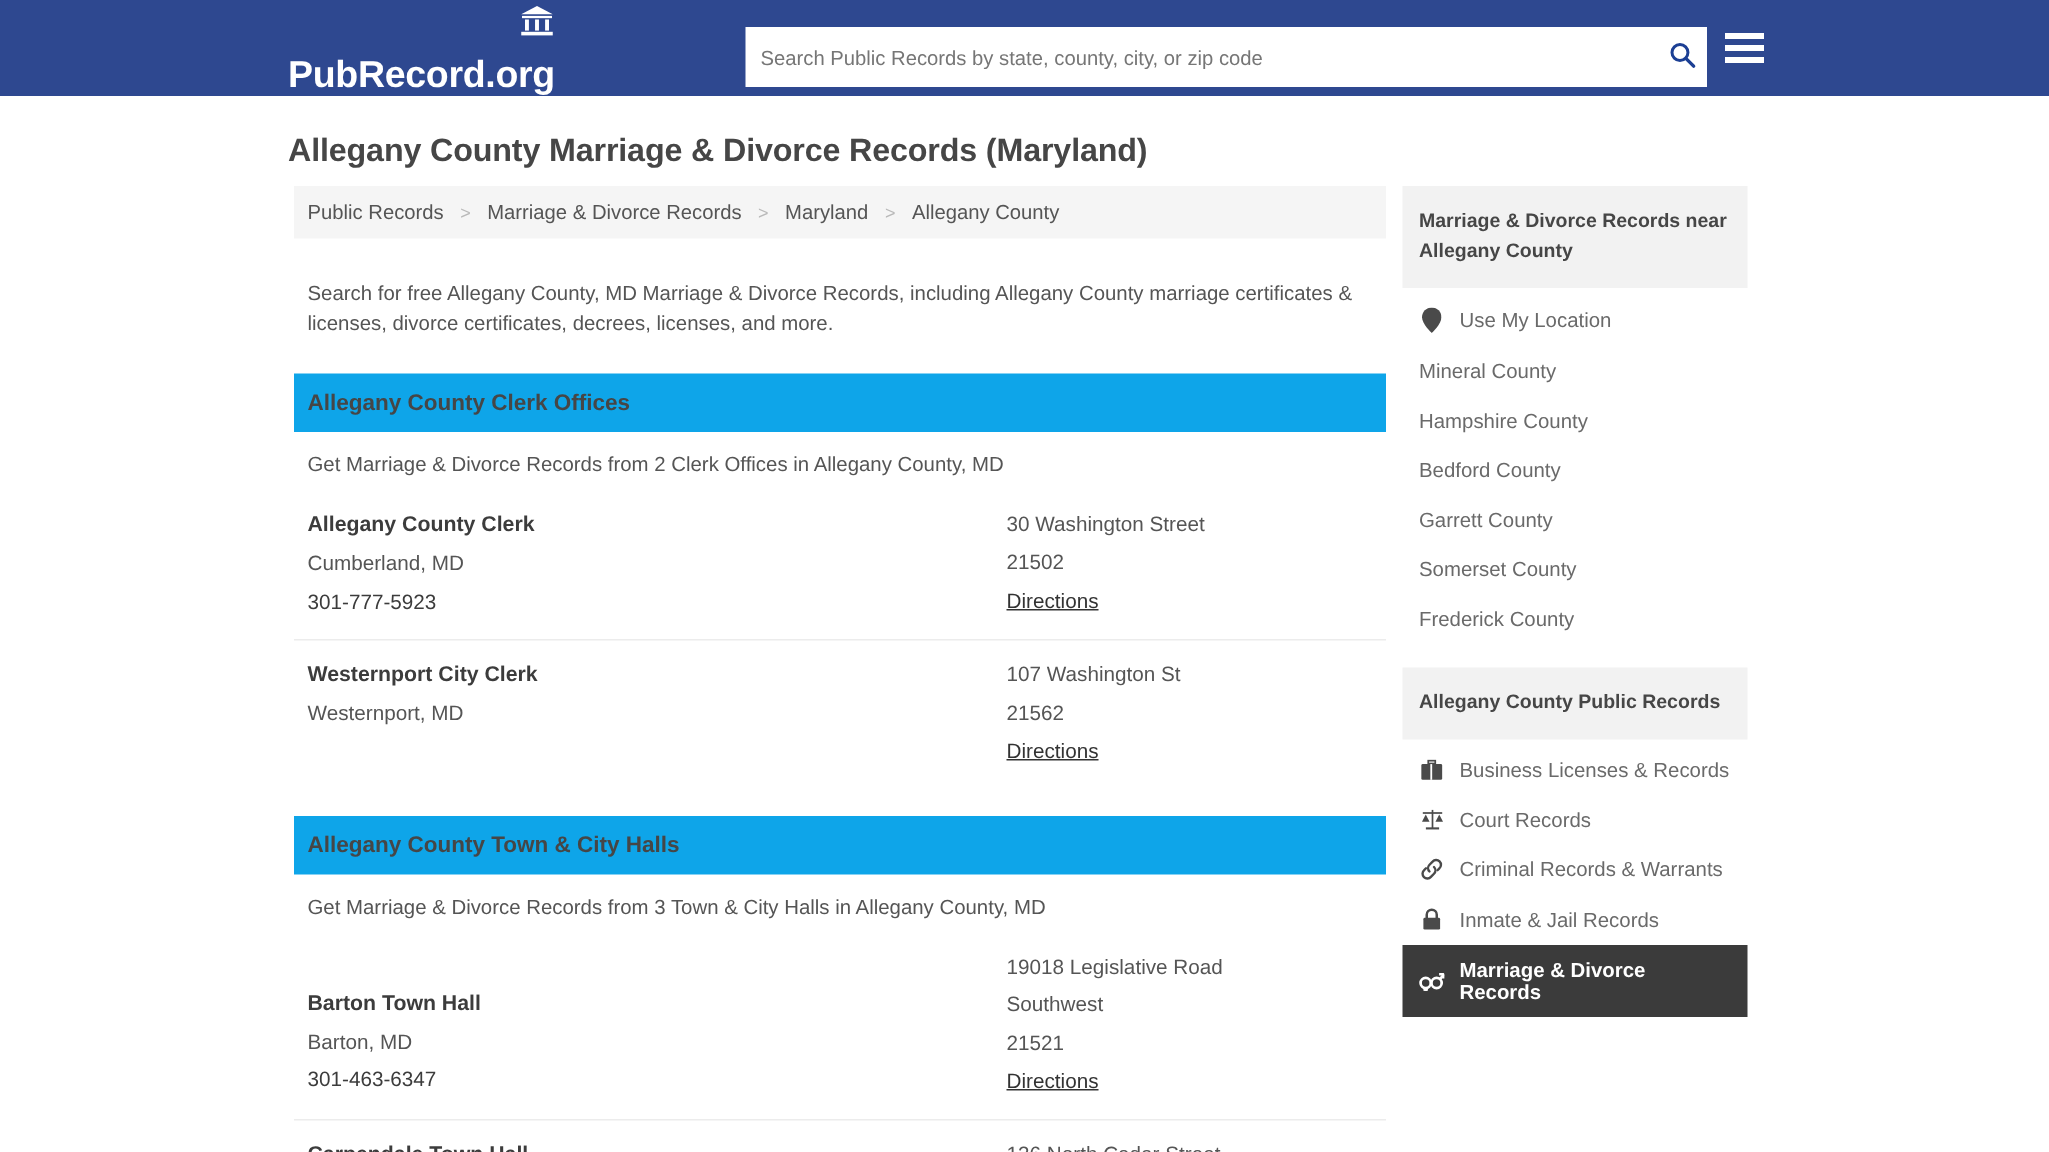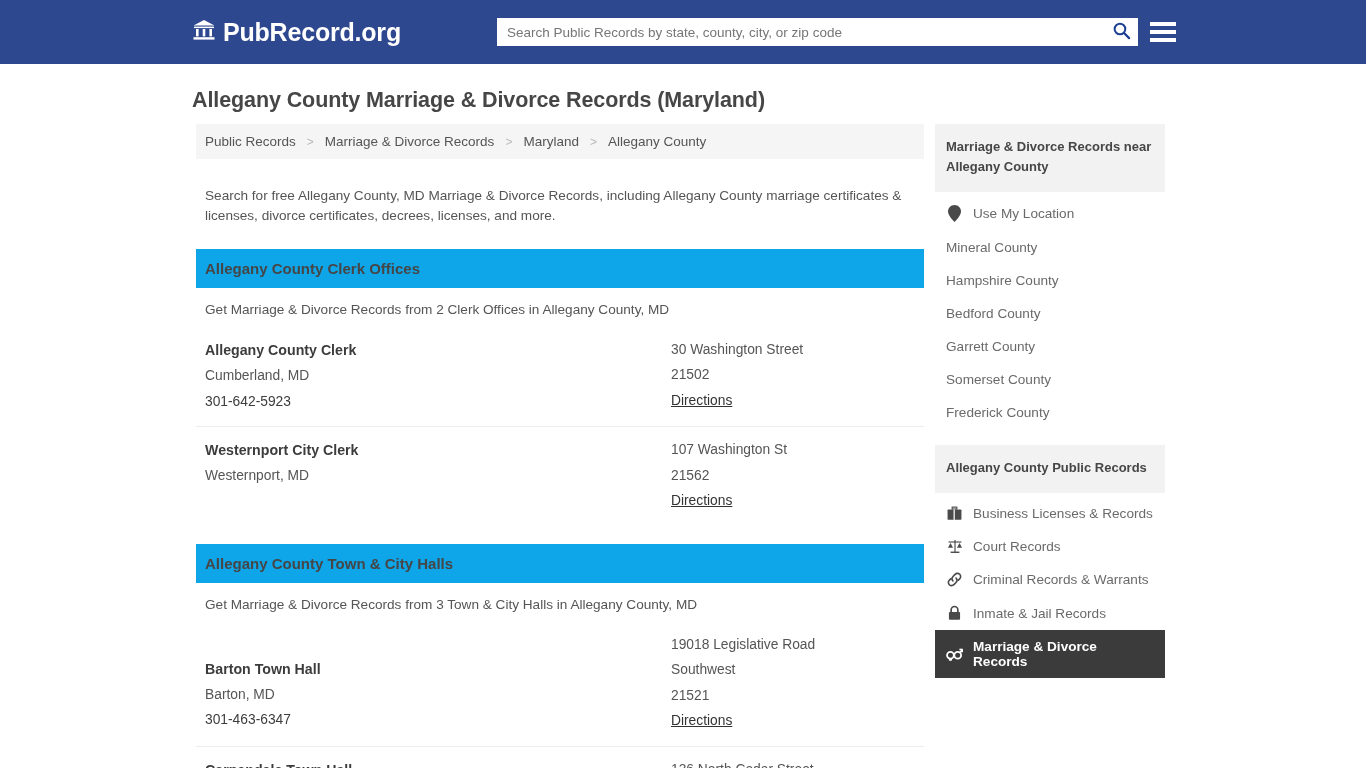--- a/index.html
+++ b/index.html
@@ -16,38 +16,39 @@
     height: 64px;
     background: #2e4890;
     display: flex;
     align-items: center;
     position: relative;
   }
   .brand {
     position: absolute;
     left: 192px;
     display: flex;
-    align-items: center;
+    align-items: flex-end;
     gap: 7px;
     text-decoration: none;
+    flex-direction: column;
   }
   .brand-icon { display: block; }
   .brand-text {
     color: #ffffff;
     font-size: 25px;
     font-weight: bold;
     letter-spacing: -0.2px;
     line-height: 1;
   }
   .search-wrap {
     position: absolute;
     left: 497px;
     top: 18px;
     width: 641px;
-    height: 28px;
+    height: 40px;
     background: #ffffff;
     display: flex;
     align-items: center;
   }
   .search-input {
     flex: 1;
     border: 0;
     outline: none;
     height: 100%;
     padding: 0 8px 0 10px;
@@ -281,21 +282,21 @@
 
     <p class="intro">Search for free Allegany County, MD Marriage &amp; Divorce Records, including Allegany County marriage certificates &amp; licenses, divorce certificates, decrees, licenses, and more.</p>
 
     <div class="section-head">Allegany County Clerk Offices</div>
     <div class="section-sub">Get Marriage &amp; Divorce Records from 2 Clerk Offices in Allegany County, MD</div>
 
     <div class="record first">
       <div class="rec-left">
         <div class="rec-name">Allegany County Clerk</div>
         <div class="rec-line">Cumberland, MD</div>
-        <div class="rec-phone">301-642-5923</div>
+        <div class="rec-phone">301-777-5923</div>
       </div>
       <div class="rec-right">
         <div class="rec-addr">30 Washington Street</div>
         <div class="rec-addr">21502</div>
         <a href="#" class="directions">Directions</a>
       </div>
     </div>
 
     <div class="record">
       <div class="rec-left">

